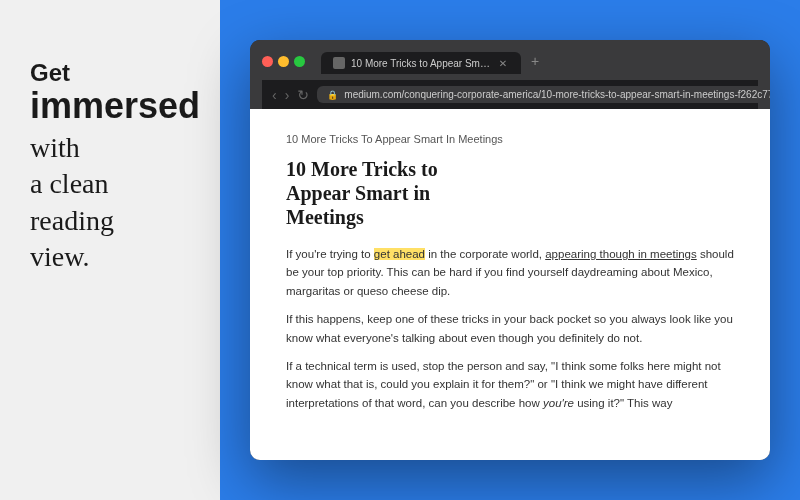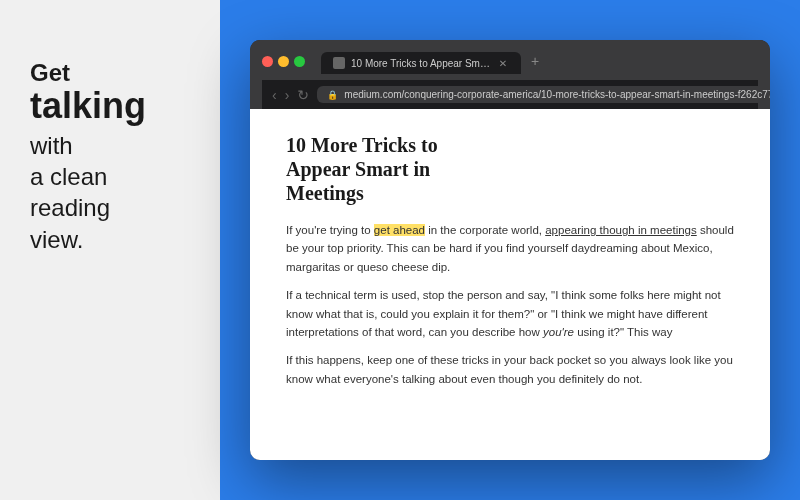--- a/index.html
+++ b/index.html
@@ -35,25 +35,26 @@
     }
 
     .tagline-immersed {
       font-size: 36px;
       font-weight: 800;
       color: #1a1a1a;
       line-height: 1.1;
     }
 
     .tagline-rest {
-      font-size: 24px;
+      font-size: 28px;
       font-weight: 400;
       color: #1a1a1a;
       line-height: 1.3;
       margin-top: 4px;
+      font-family: Liberation Serif, serif;
     }
 
     .logo-area {
       display: flex;
       align-items: center;
       gap: 8px;
     }
 
     .logo-icon {
       width: 32px;
@@ -253,21 +254,21 @@
     .highlight-underline {
       text-decoration: underline;
     }
   </style>
 </head>
 <body>
 
 <div class="left-panel">
   <div class="tagline">
     <div class="tagline-get">Get</div>
-    <div class="tagline-immersed">talking</div>
+    <div class="tagline-immersed">immersed</div>
     <div class="tagline-rest">with<br>a clean<br>reading<br>view.</div>
   </div>
 </div>
 
 <div class="right-panel">
   <div class="browser-window">
 
     <div class="browser-chrome">
       <div class="browser-top-row">
         <div class="traffic-lights">
@@ -292,31 +293,32 @@
         <div class="address-bar">
           <span class="lock-icon-small">🔒</span>
           <span class="url-text">medium.com/conquering-corporate-america/10-more-tricks-to-appear-smart-in-meetings-f262c7735847</span>
         </div>
 
       </div>
     </div>
 
     <div class="browser-content">
       <div class="content-inner">
+        <div class="article-breadcrumb">10 More Tricks To Appear Smart In Meetings</div>
         <div class="article-main-title">
           10 More Tricks to<br>Appear Smart in<br>Meetings
         </div>
         <div class="article-body">
           <p>
             If you're trying to <span class="highlight-yellow">get ahead</span> in the corporate world, <span class="highlight-underline">appearing though in meetings</span> should be your top priority. This can be hard if you find yourself daydreaming about Mexico, margaritas or queso cheese dip.
           </p>
           <p>
+            If this happens, keep one of these tricks in your back pocket so you always look like you know what everyone's talking about even though you definitely do not.
+          </p>
+          <p>
             If a technical term is used, stop the person and say, "I think some folks here might not know what that is, could you explain it for them?" or "I think we might have different interpretations of that word, can you describe how <em>you're</em> using it?" This way
           </p>
-          <p>
-            If this happens, keep one of these tricks in your back pocket so you always look like you know what everyone's talking about even though you definitely do not.
-          </p>
         </div>
       </div>
     </div>
 
   </div>
 </div>
 
 </body></html>

